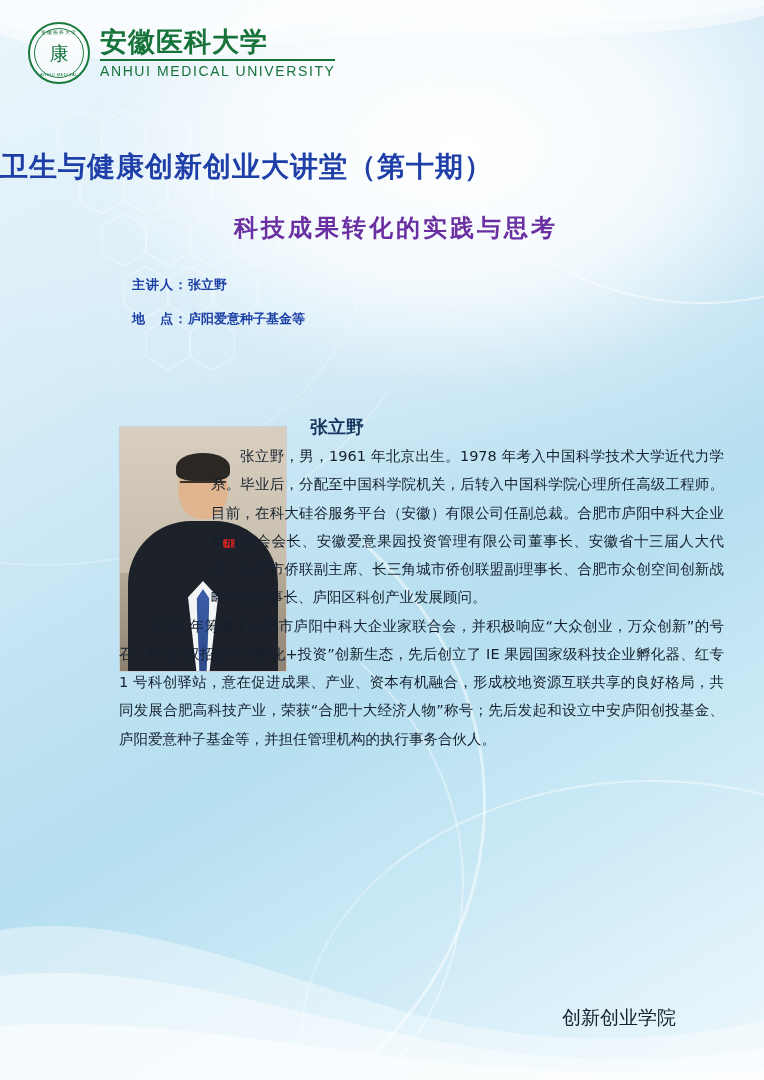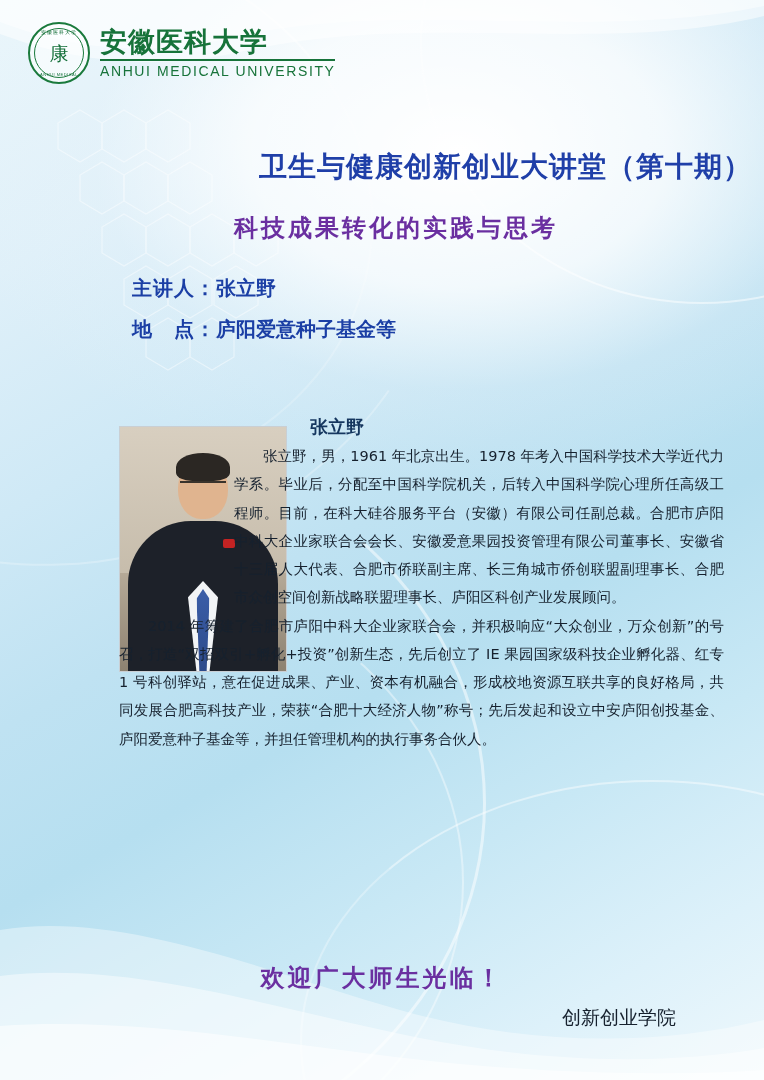--- a/index.html
+++ b/index.html
@@ -123,22 +123,22 @@
   .logo-en {
     font-size: 14px;
     letter-spacing: 1.6px;
     color: #17733a;
     font-weight: normal;
   }
 
   
   .title-main {
     position: absolute;
-    left: 0; right: 12px; top: 148px;
-    text-align: right;
+    left: 0; right: 0; top: 148px;
+    text-align: left;
     font-family: "DejaVu Sans", sans-serif;
     font-size: 28px;
     font-weight: bold;
     color: #1f3fa8;
     letter-spacing: 1px;
     z-index: 4;
   }
   .title-sub {
     position: absolute;
     left: 0; right: 0; top: 212px;
@@ -152,21 +152,21 @@
     padding-left: 28px;
   }
 
   .meta {
     position: absolute;
     left: 132px; top: 278px;
     z-index: 4;
   }
   .meta-row {
     font-family: "DejaVu Sans", sans-serif;
-    font-size: 20px;
+    font-size: 13px;
     font-weight: bold;
     color: #1b3fa5;
     line-height: 1;
     margin-bottom: 21px;
     white-space: nowrap;
   }
   .meta-label { letter-spacing: 1px; }
 
   
   .speaker-name {
@@ -257,21 +257,21 @@
     top: 442px;
     z-index: 4;
     font-family: "DejaVu Sans", sans-serif;
     font-size: 14.5px;
     line-height: 1.95;
     color: #16212e;
     text-align: justify;
   }
   .para { margin: 0; text-indent: 2em; }
   .p-wrap-right {
-    margin-left: 115px;
+    margin-left: 92px;
   }
   .p-after-photo { margin-left: 0; }
 
   .welcome {
     position: absolute;
     left: 0; right: 0; top: 962px;
     text-align: center;
     font-family: "DejaVu Sans", sans-serif;
     font-size: 24px;
     font-weight: bold;
@@ -369,16 +369,15 @@
     <div class="head"></div>
     <div class="hair"></div>
     <div class="glasses"></div>
   </div>
 
   <div class="body-text">
     <p class="para p-wrap-right">张立野，男，1961 年北京出生。1978 年考入中国科学技术大学近代力学系。毕业后，分配至中国科学院机关，后转入中国科学院心理所任高级工程师。目前，在科大硅谷服务平台（安徽）有限公司任副总裁。合肥市庐阳中科大企业家联合会会长、安徽爱意果园投资管理有限公司董事长、安徽省十三届人大代表、合肥市侨联副主席、长三角城市侨创联盟副理事长、合肥市众创空间创新战略联盟理事长、庐阳区科创产业发展顾问。</p>
     <p class="para p-after-photo">2014 年筹建了合肥市庐阳中科大企业家联合会，并积极响应“大众创业，万众创新”的号召，打造“双招双引+孵化+投资”创新生态，先后创立了 IE 果园国家级科技企业孵化器、红专 1 号科创驿站，意在促进成果、产业、资本有机融合，形成校地资源互联共享的良好格局，共同发展合肥高科技产业，荣获“合肥十大经济人物”称号；先后发起和设立中安庐阳创投基金、庐阳爱意种子基金等，并担任管理机构的执行事务合伙人。</p>
   </div>
 
-  <div class="welcome">欢迎广大师生光临！</div>
   <div class="org">创新创业学院</div>
 
 </div>
 
 </body></html>

